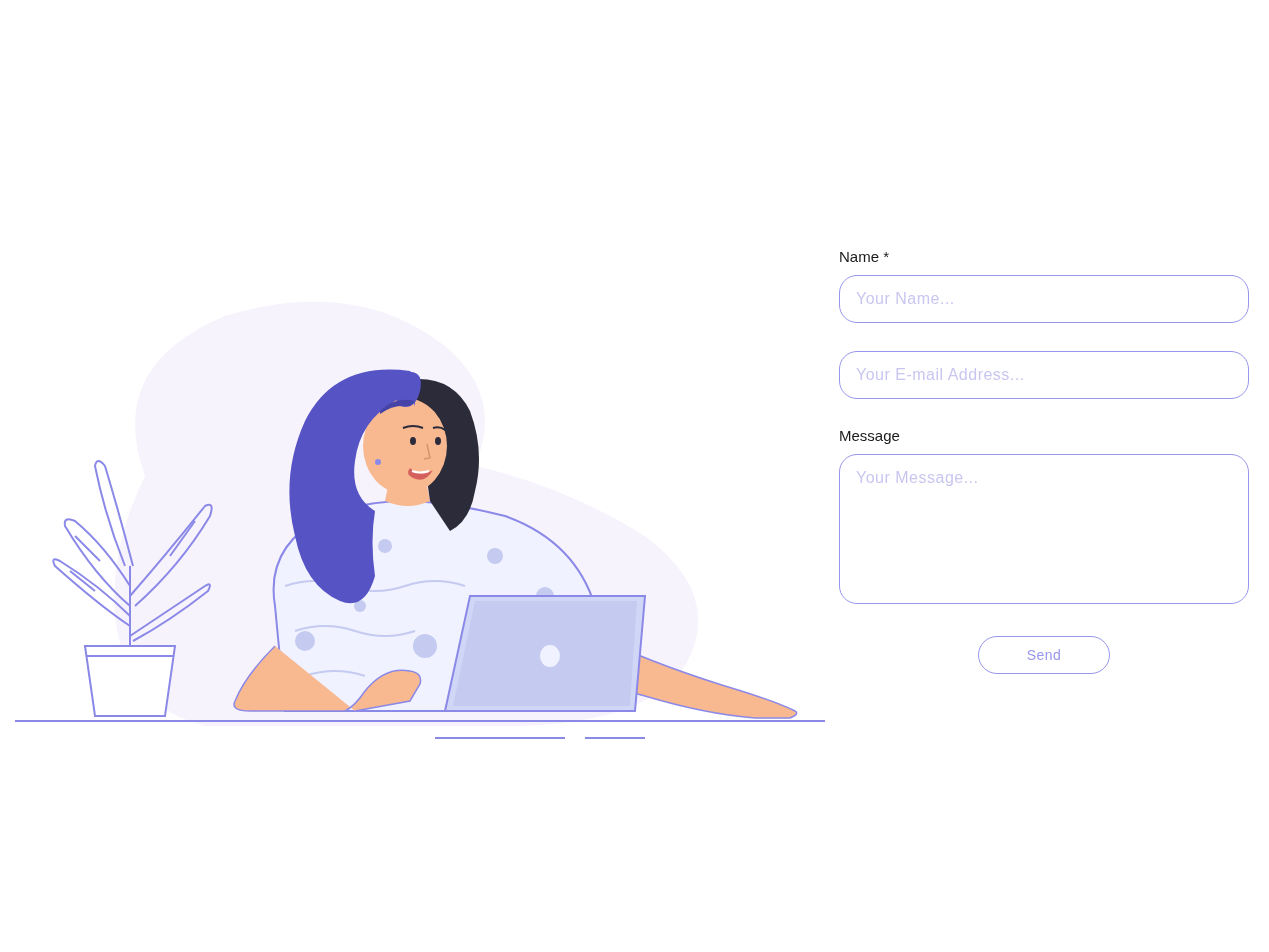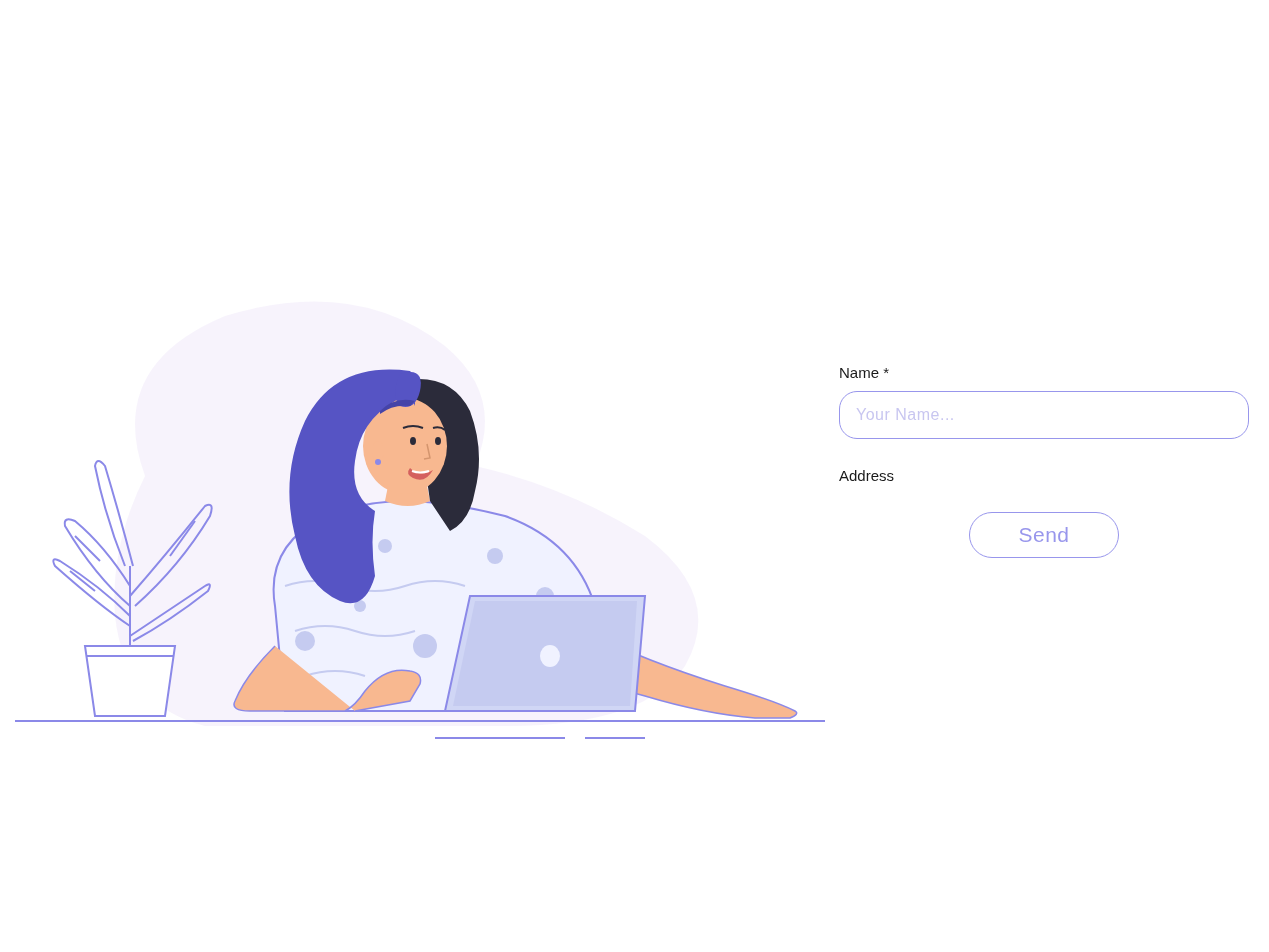--- a/index.html
+++ b/index.html
@@ -88,21 +88,21 @@
       justify-content: center;
       margin-top: 20px;
     }
     
     .send-button {
       padding: 10px 48px;
       border: 1.5px solid #9896ec;
       border-radius: 50px;
       background: #ffffff;
       color: #9896ec;
-      font-size: 21px;
+      font-size: 14px;
       font-family: inherit;
       font-weight: 400;
       cursor: pointer;
       letter-spacing: 0.5px;
     }
   </style>
 </head>
 <body>
 
 <div class="container">
@@ -189,24 +189,26 @@
   </div>
 
   <div class="form-side">
 
     <div class="form-group">
       <label class="form-label">Name *</label>
       <input type="text" class="form-input" placeholder="Your Name..." style="">
     </div>
 
     <div class="form-group">
+      <input type="email" class="form-input" placeholder="Your E-mail Address..." style="">
     </div>
 
     <div class="form-group">
-      <label class="form-label">Address</label>
+      <label class="form-label">Message</label>
+      <textarea class="form-textarea" placeholder="Your Message..." style=""></textarea>
     </div>
 
     <div class="form-actions">
       <button class="send-button">Send</button>
     </div>
 
   </div>
 </div>
 
 </body></html>

